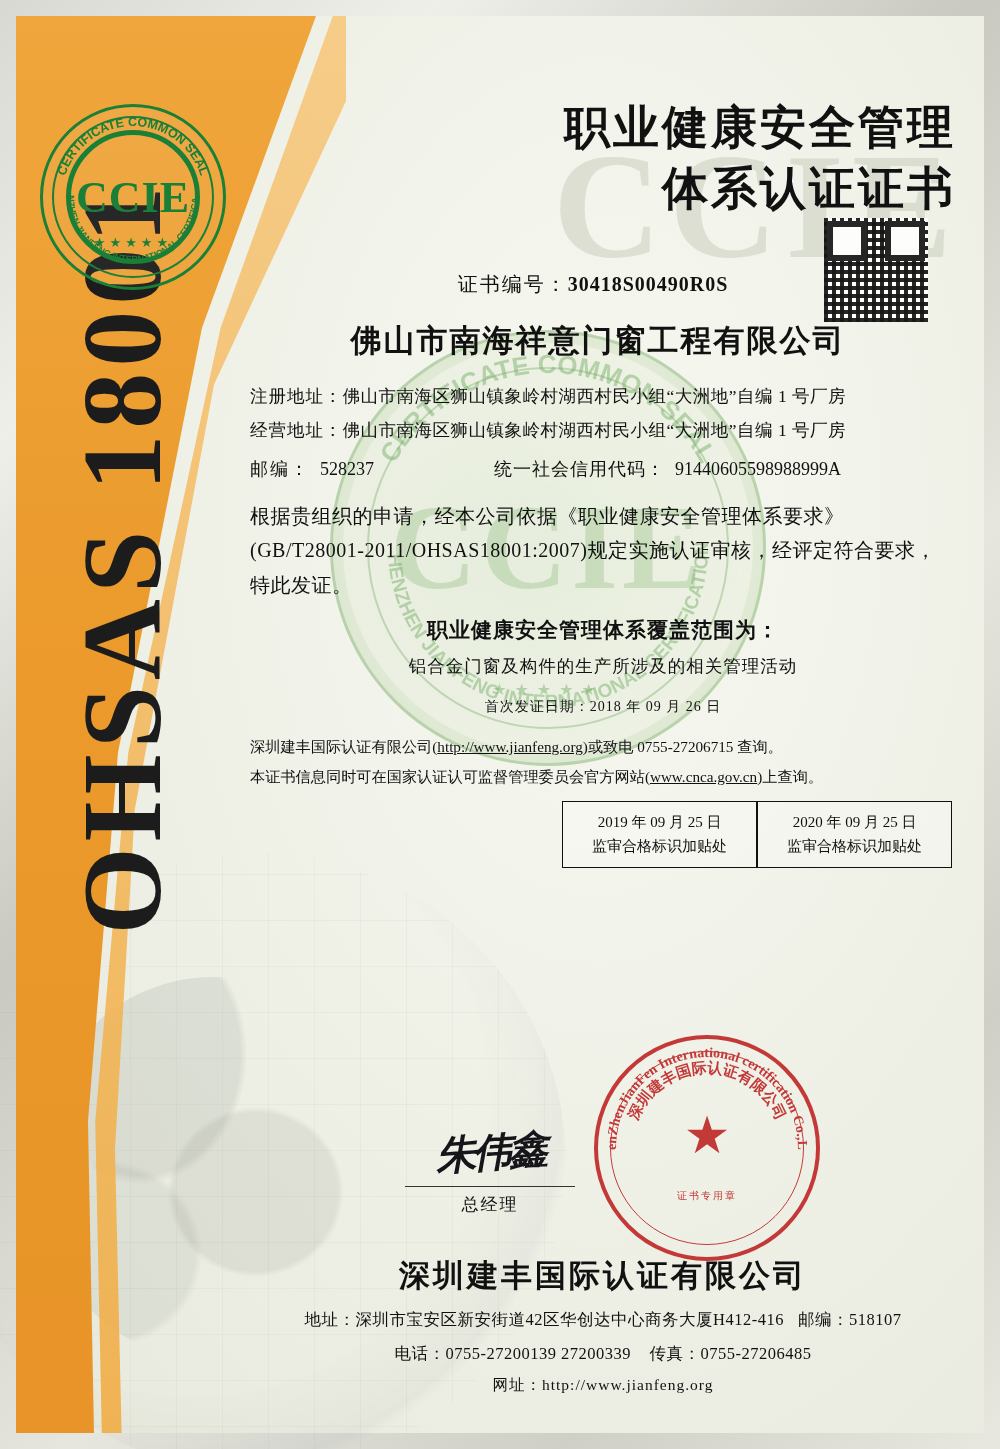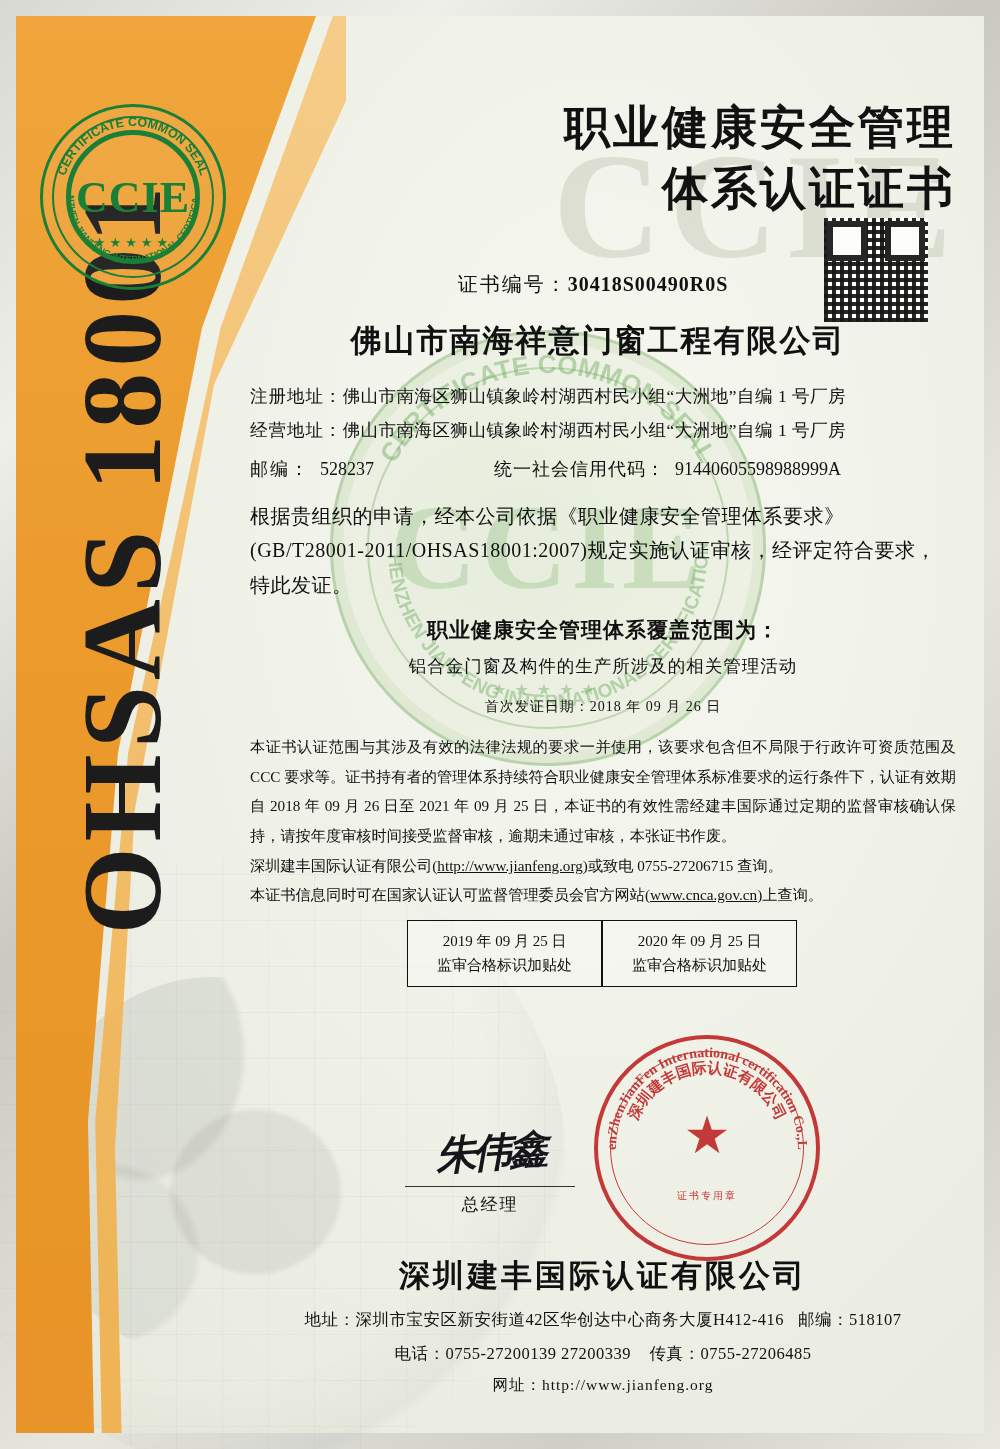--- a/index.html
+++ b/index.html
@@ -281,21 +281,21 @@
     line-height: 1.95;
     color:#111;
     font-family:"Liberation Serif",serif;
     text-align: justify;
   }
   .fineprint .link { text-decoration: underline; }
 
   .stamp-boxes {
     margin-top: 10px;
     display:flex;
-    justify-content: center;
+    justify-content: flex-end;
     padding: 0 4px 0 2px;
   }
   .stamp-box {
     border: 1px solid #111;
     width: 185px;
     text-align:center;
     padding: 8px 4px 9px 4px;
     font-size: 15px;
     line-height: 1.6;
     font-family:"Liberation Serif",serif;
@@ -477,21 +477,20 @@
       <span class="credit-v">91440605598988999A</span>
     </div>
 
     <div class="para">根据贵组织的申请，经本公司依据《职业健康安全管理体系要求》(GB/T28001-2011/OHSAS18001:2007)规定实施认证审核，经评定符合要求，特此发证。</div>
 
     <div class="scope-title">职业健康安全管理体系覆盖范围为：</div>
     <div class="scope-body">铝合金门窗及构件的生产所涉及的相关管理活动</div>
     <div class="first-issue">首次发证日期：2018 年 09 月 26 日</div>
 
     <div class="fineprint">
-      <div>本证书认证范围与其涉及有效的法律法规的要求一并使用，该要求包含但不局限于行政许可资质范围及 CCC 要求等。证书持有者的管理体系持续符合职业健康安全管理体系标准要求的运行条件下，认证有效期自 2018 年 09 月 26 日至 2021 年 09 月 25 日，本证书的有效性需经建丰国际通过定期的监督审核确认保持，请按年度审核时间接受监督审核，逾期未通过审核，本张证书作废。</div>
       <div>
         <span>深圳建丰国际认证有限公司(</span><span class="link">http://www.jianfeng.org</span><span>)或致电 0755-27206715 查询。</span>
       </div>
       <div>
         <span>本证书信息同时可在国家认证认可监督管理委员会官方网站(</span><span class="link">www.cnca.gov.cn</span><span>)上查询。</span>
       </div>
     </div>
 
     <div class="stamp-boxes">
       <div class="stamp-box">

